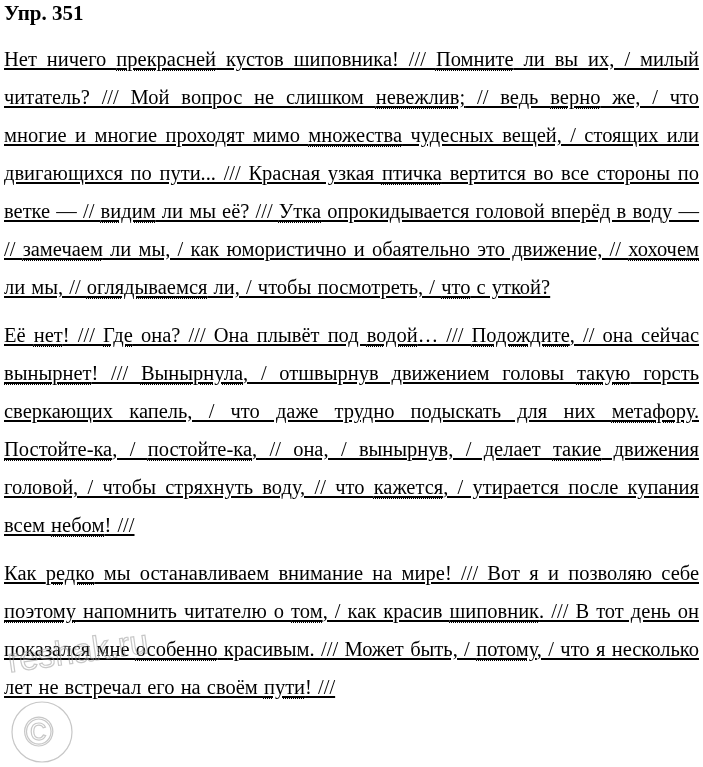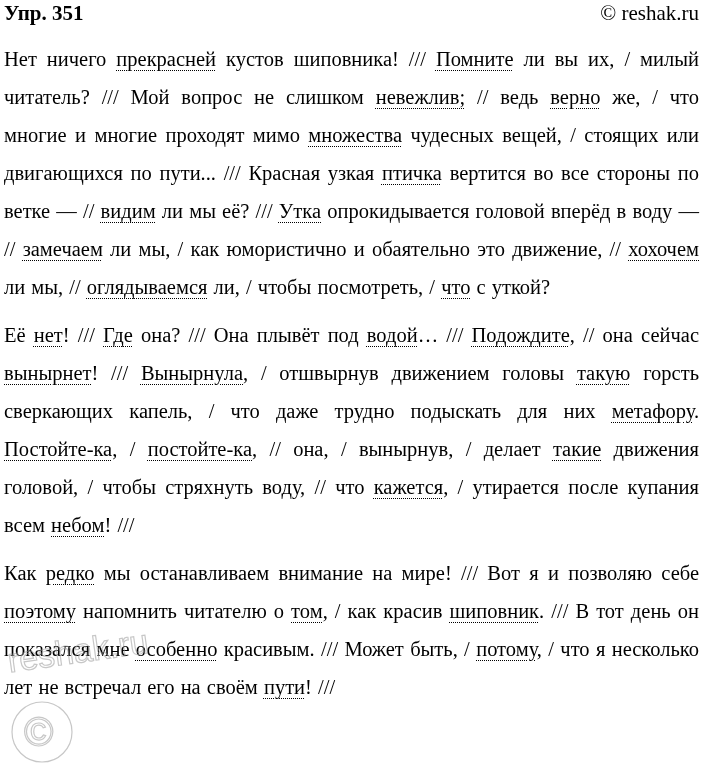--- a/index.html
+++ b/index.html
@@ -34,20 +34,21 @@
       position: absolute;
       right: 4px;
       top: 1px;
       font-size: 21px;
     }
     .content {
       position: absolute;
       left: 4px;
       top: 40px;
       width: 695px;
+      text-decoration: underline;
     }
     .para {
       font-size: 20.5px;
       line-height: 38px;
       text-align: justify;
       margin: 0 0 10px 0;
       word-spacing: 1px;
     }
     .para .u {
       text-decoration: underline dotted #000;
@@ -62,21 +63,20 @@
       height: 147px;
       pointer-events: none;
       opacity: 0.55;
     }
   </style>
 </head>
 <body>
 
 <div class="header">
   <div class="title">Упр. 351</div>
-  <div class="copyright">© reshak.ru</div>
 </div>
 
 <div class="content">
   <p class="para"><span>Нет ничего </span><span class="u">прекрасней</span><span> кустов шиповника! /// </span><span class="u">Помните</span><span> ли вы их, / милый читатель? /// Мой вопрос не слишком </span><span class="u">невежлив;</span><span> // ведь </span><span class="u">верно</span><span> же, / что многие и многие проходят мимо </span><span class="u">множества</span><span> чудесных вещей, / стоящих или двигающихся по пути... /// Красная узкая </span><span class="u">птичка</span><span> вертится во все стороны по ветке — // </span><span class="u">видим</span><span> ли мы её? /// </span><span class="u">Утка</span><span> опрокидывается головой вперёд в воду — // </span><span class="u">замечаем</span><span> ли мы, / как юмористично и обаятельно это движение, // </span><span class="u">хохочем</span><span> ли мы, // </span><span class="u">оглядываемся</span><span> ли, / чтобы посмотреть, / </span><span class="u">что</span><span> с уткой?</span></p>
   <p class="para"><span>Её </span><span class="u">нет</span><span>! /// </span><span class="u">Где</span><span> она? /// Она плывёт под </span><span class="u">водой</span><span>… /// </span><span class="u">Подождите</span><span>, // она сейчас </span><span class="u">вынырнет</span><span>! /// </span><span class="u">Вынырнула</span><span>, / отшвырнув движением головы </span><span class="u">такую</span><span> горсть сверкающих капель, / что даже трудно подыскать для них </span><span class="u">метафору</span><span>. </span><span class="u">Постойте-ка</span><span>, / </span><span class="u">постойте-ка</span><span>, // она, / вынырнув, / делает </span><span class="u">такие</span><span> движения головой, / чтобы стряхнуть воду, // что </span><span class="u">кажется</span><span>, / утирается после купания всем </span><span class="u">небом</span><span>! ///</span></p>
   <p class="para"><span>Как </span><span class="u">редко</span><span> мы останавливаем внимание на мире! /// Вот я и позволяю себе </span><span class="u">поэтому</span><span> напомнить читателю о </span><span class="u">том</span><span>, / как красив </span><span class="u">шиповник</span><span>. /// В тот день он показался мне </span><span class="u">особенно</span><span> красивым. /// Может быть, / </span><span class="u">потому</span><span>, / что я несколько лет не встречал его на своём </span><span class="u">пути</span><span>! ///</span></p>
 </div>
 
 <svg class="watermark" viewBox="0 0 190 147" xmlns="http://www.w3.org/2000/svg">
   <g fill="none" stroke="#9a9a9a" stroke-width="1.2">

